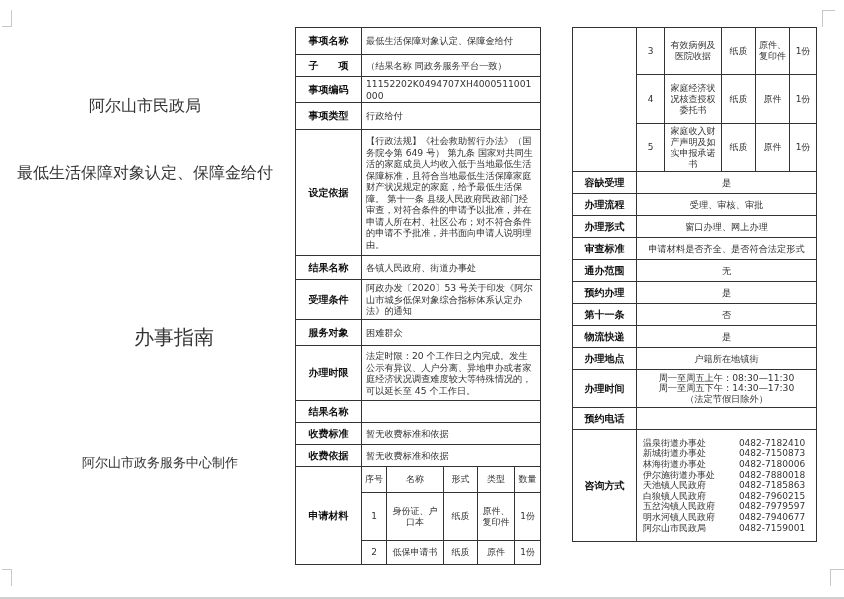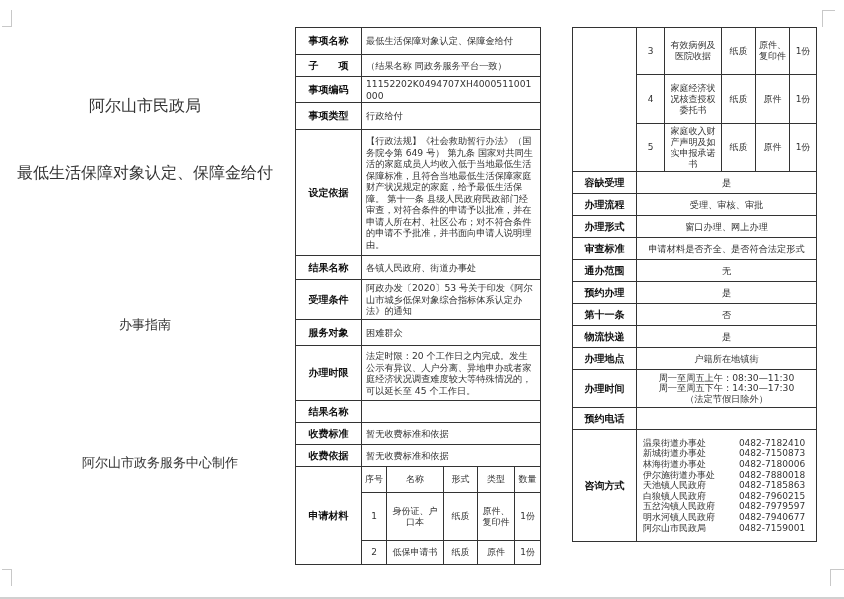--- a/index.html
+++ b/index.html
@@ -10,21 +10,21 @@
   .bottom-line { position: absolute; left: 0; right: 0; bottom: 0; height: 2px; background: #d0d0d0; }
   .crop { position: absolute; width: 10px; height: 10px; border-color: #c8c8c8; border-style: solid; border-width: 0; }
   .crop.tl { left: 10px; top: 10px; border-right-width: 1px; border-bottom-width: 1px; width: 9px; height: 16px; left: 2px; }
   .crop.tr { left: 822px; top: 10px; border-left-width: 1px; border-top-width: 1px; width: 12px; height: 16px; }
   .crop.bl { left: 2px; top: 569px; border-right-width: 1px; border-top-width: 1px; width: 9px; height: 16px; }
   .crop.br { left: 830px; top: 569px; border-left-width: 1px; border-top-width: 1px; width: 14px; height: 16px; }
 
   .cover { position: absolute; left: 0; width: 290px; text-align: center; color: #333; }
   .cover.agency { top: 96px; font-size: 16px; }
   .cover.title { top: 157px; font-size: 16px; line-height: 32px; padding: 0 14px; box-sizing: border-box; }
-  .cover.guide { top: 316px; font-size: 13px; }
+  .cover.guide { top: 324px; font-size: 20px; padding-left: 29px; }
   .cover.maker { top: 454px; font-size: 13px; left: 30px; width: 260px; }
 
   table { border-collapse: collapse; position: absolute; table-layout: fixed; }
   td { border: 1px solid #333; font-size: 9.2px; line-height: 11.5px; padding: 1px 4px; vertical-align: middle; color: #333; word-break: break-all; }
   td.lbl { font-weight: bold; text-align: center; font-size: 10px; color: #111; letter-spacing: 0px; }
   td.c { text-align: center; }
   .t-left { left: 295px; top: 27px; width: 245px; }
   .t-right { left: 572px; top: 27px; width: 244px; }
   .sub td { padding: 0 2px; text-align: center; font-size: 9px; line-height: 11px; }
   .contact-line { display: flex; justify-content: space-between; font-size: 9px; line-height: 10.6px; }

